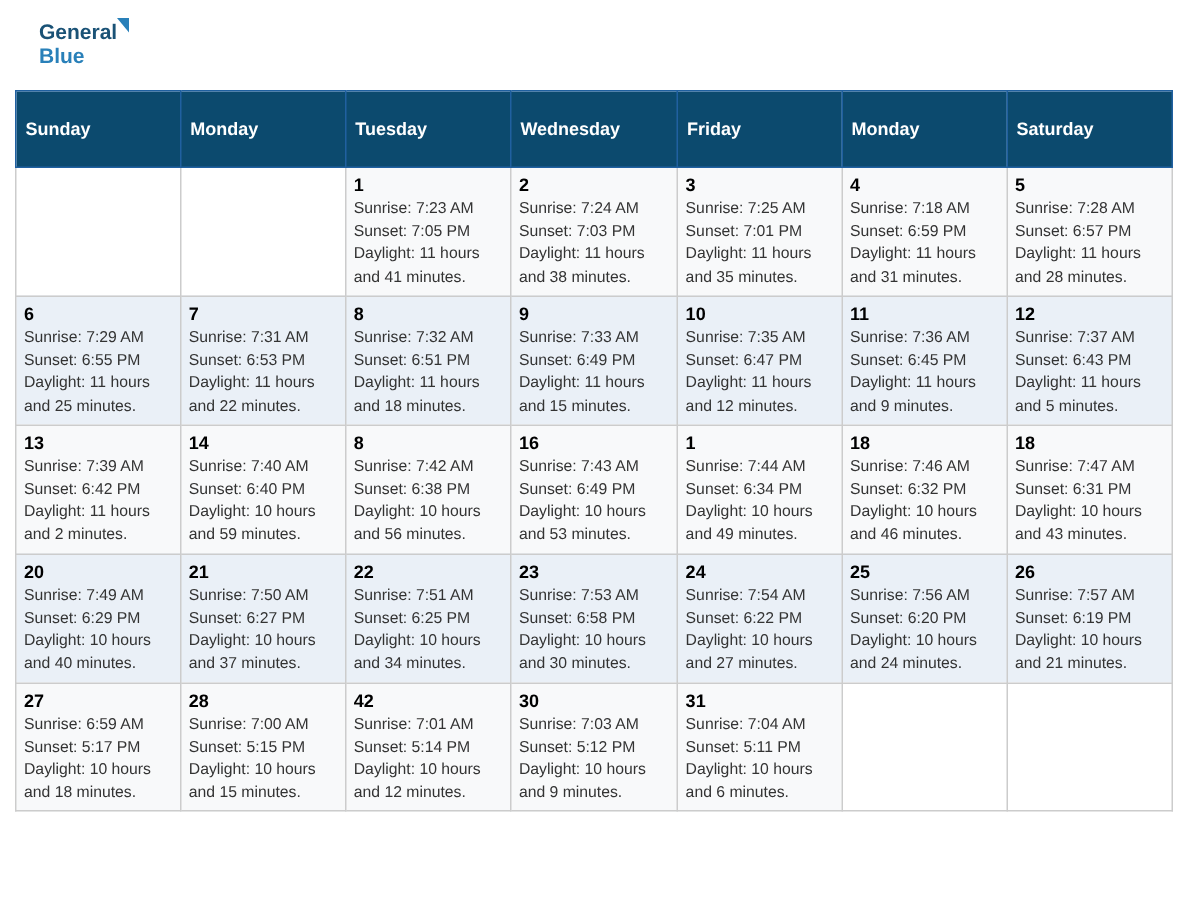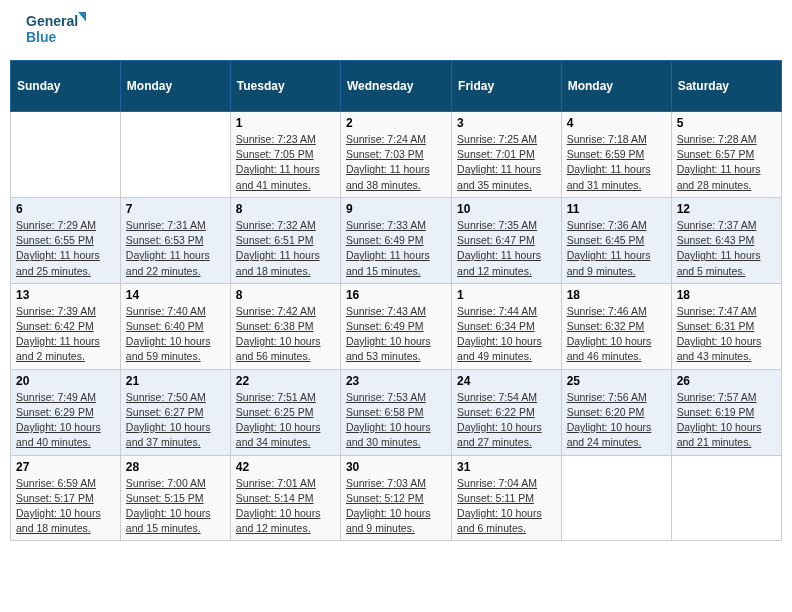--- a/index.html
+++ b/index.html
@@ -67,21 +67,20 @@
     }
     .day-number {
       font-weight: bold;
       font-size: 12px;
       display: block;
       margin-bottom: 2px;
     }
     .cell-text {
       line-height: 1.45;
       color: #333;
-      text-decoration: underline;
     }
     .empty-cell {
       background: #fff !important;
     }
   </style>
 </head>
 <body>
 
 <div class="header">
   <div class="logo">

